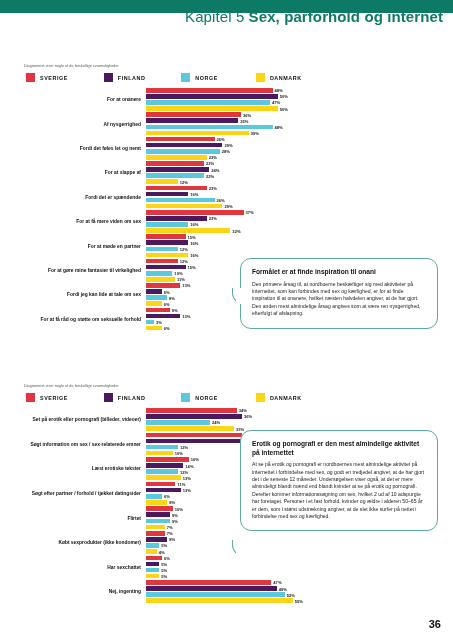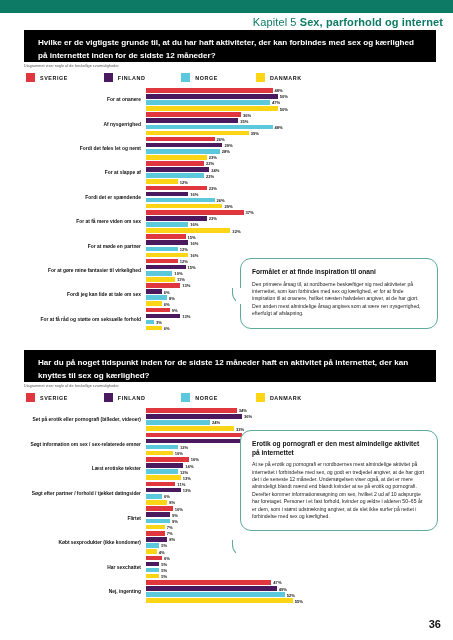--- a/index.html
+++ b/index.html
@@ -10,22 +10,22 @@
     overflow: hidden;
   }
   #page { position: relative; width: 453px; height: 640px; background:#fff; }
 
   
   .top-banner {
     position: absolute; left: 0; top: 0; width: 453px; height: 13px;
     background: #0d7a66;
   }
   .chapter-head {
-    position: absolute; right: 10px; top: 16px;
-    font-size: 11px; color: #0d7a66; letter-spacing: .1px;
+    position: absolute; right: 10px; top: 8px;
+    font-size: 15px; color: #0d7a66; letter-spacing: .1px;
     white-space: nowrap;
   }
   .chapter-head .num { font-weight: 400; }
   .chapter-head .ttl { font-weight: 700; }
 
   
   .qbar {
     position: absolute; background: #000; color: #fff;
     font-size: 8.1px; line-height: 12.5px; font-weight: 600;
     padding: 7px 14px 7px 14px;
@@ -93,23 +93,20 @@
 
 <div id="page">
 
   <div class="top-banner"></div>
 
   <div class="chapter-head">
     <span class="num">Kapitel 5</span>
     <span class="ttl">Sex, parforhold og internet</span>
   </div>
 
-  <div class="qbar" style="left:24px; top:30px; width:412px; height:32px;">
-    <span>Hvilke er de vigtigste grunde til, at du har haft aktiviteter, der kan forbindes med sex og kærlighed på internettet inden for de sidste 12 måneder?</span>
-  </div>
   <div class="qnote" style="left:24px; top:64px;">Diagrammet viser nogle af de forskellige svarmuligheder</div>
 
   <div class="legend" id="legend-1" style="left:26px; top:73px;">
       <div class="li" style="margin-right: 36px;">
         <span class="sw" style="background: rgb(224, 55, 63);"></span>
         <span class="lb">SVERIGE</span>
       </div>
       <div class="li" style="margin-right: 36px;">
         <span class="sw" style="background: rgb(75, 26, 94);"></span>
         <span class="lb">FINLAND</span>
@@ -317,23 +314,20 @@
       </div>
     </div>
 
   <div class="callout" style="left:240px; top:258px; width:198px;">
     <div class="ctitle">Formålet er at finde inspiration til onani</div>
     <div class="cbody">Den primære årsag til, at nordboerne beskæftiger sig med aktiviteter på internettet, som kan forbindes med sex og kærlighed, er for at finde inspiration til at onanere, hvilket næsten halvdelen angiver, at de har gjort. Den anden mest almindelige årsag angives som at være ren nysgerrighed, efterfulgt af afslapning.</div>
   </div>
   <div class="tail" style="left:232px; top:288px;"></div>
   <div class="tail-mask" style="left:236px; top:292px; width:12px; height:12px;"></div>
 
-  <div class="qbar" style="left:24px; top:350px; width:412px; height:32px;">
-    <span>Har du på noget tidspunkt inden for de sidste 12 måneder haft en aktivitet på internettet, der kan knyttes til sex og kærlighed?</span>
-  </div>
   <div class="qnote" style="left:24px; top:384px;">Diagrammet viser nogle af de forskellige svarmuligheder</div>
 
   <div class="legend" id="legend-2" style="left:26px; top:393px;">
       <div class="li" style="margin-right: 36px;">
         <span class="sw" style="background: rgb(224, 55, 63);"></span>
         <span class="lb">SVERIGE</span>
       </div>
       <div class="li" style="margin-right: 36px;">
         <span class="sw" style="background: rgb(75, 26, 94);"></span>
         <span class="lb">FINLAND</span>

